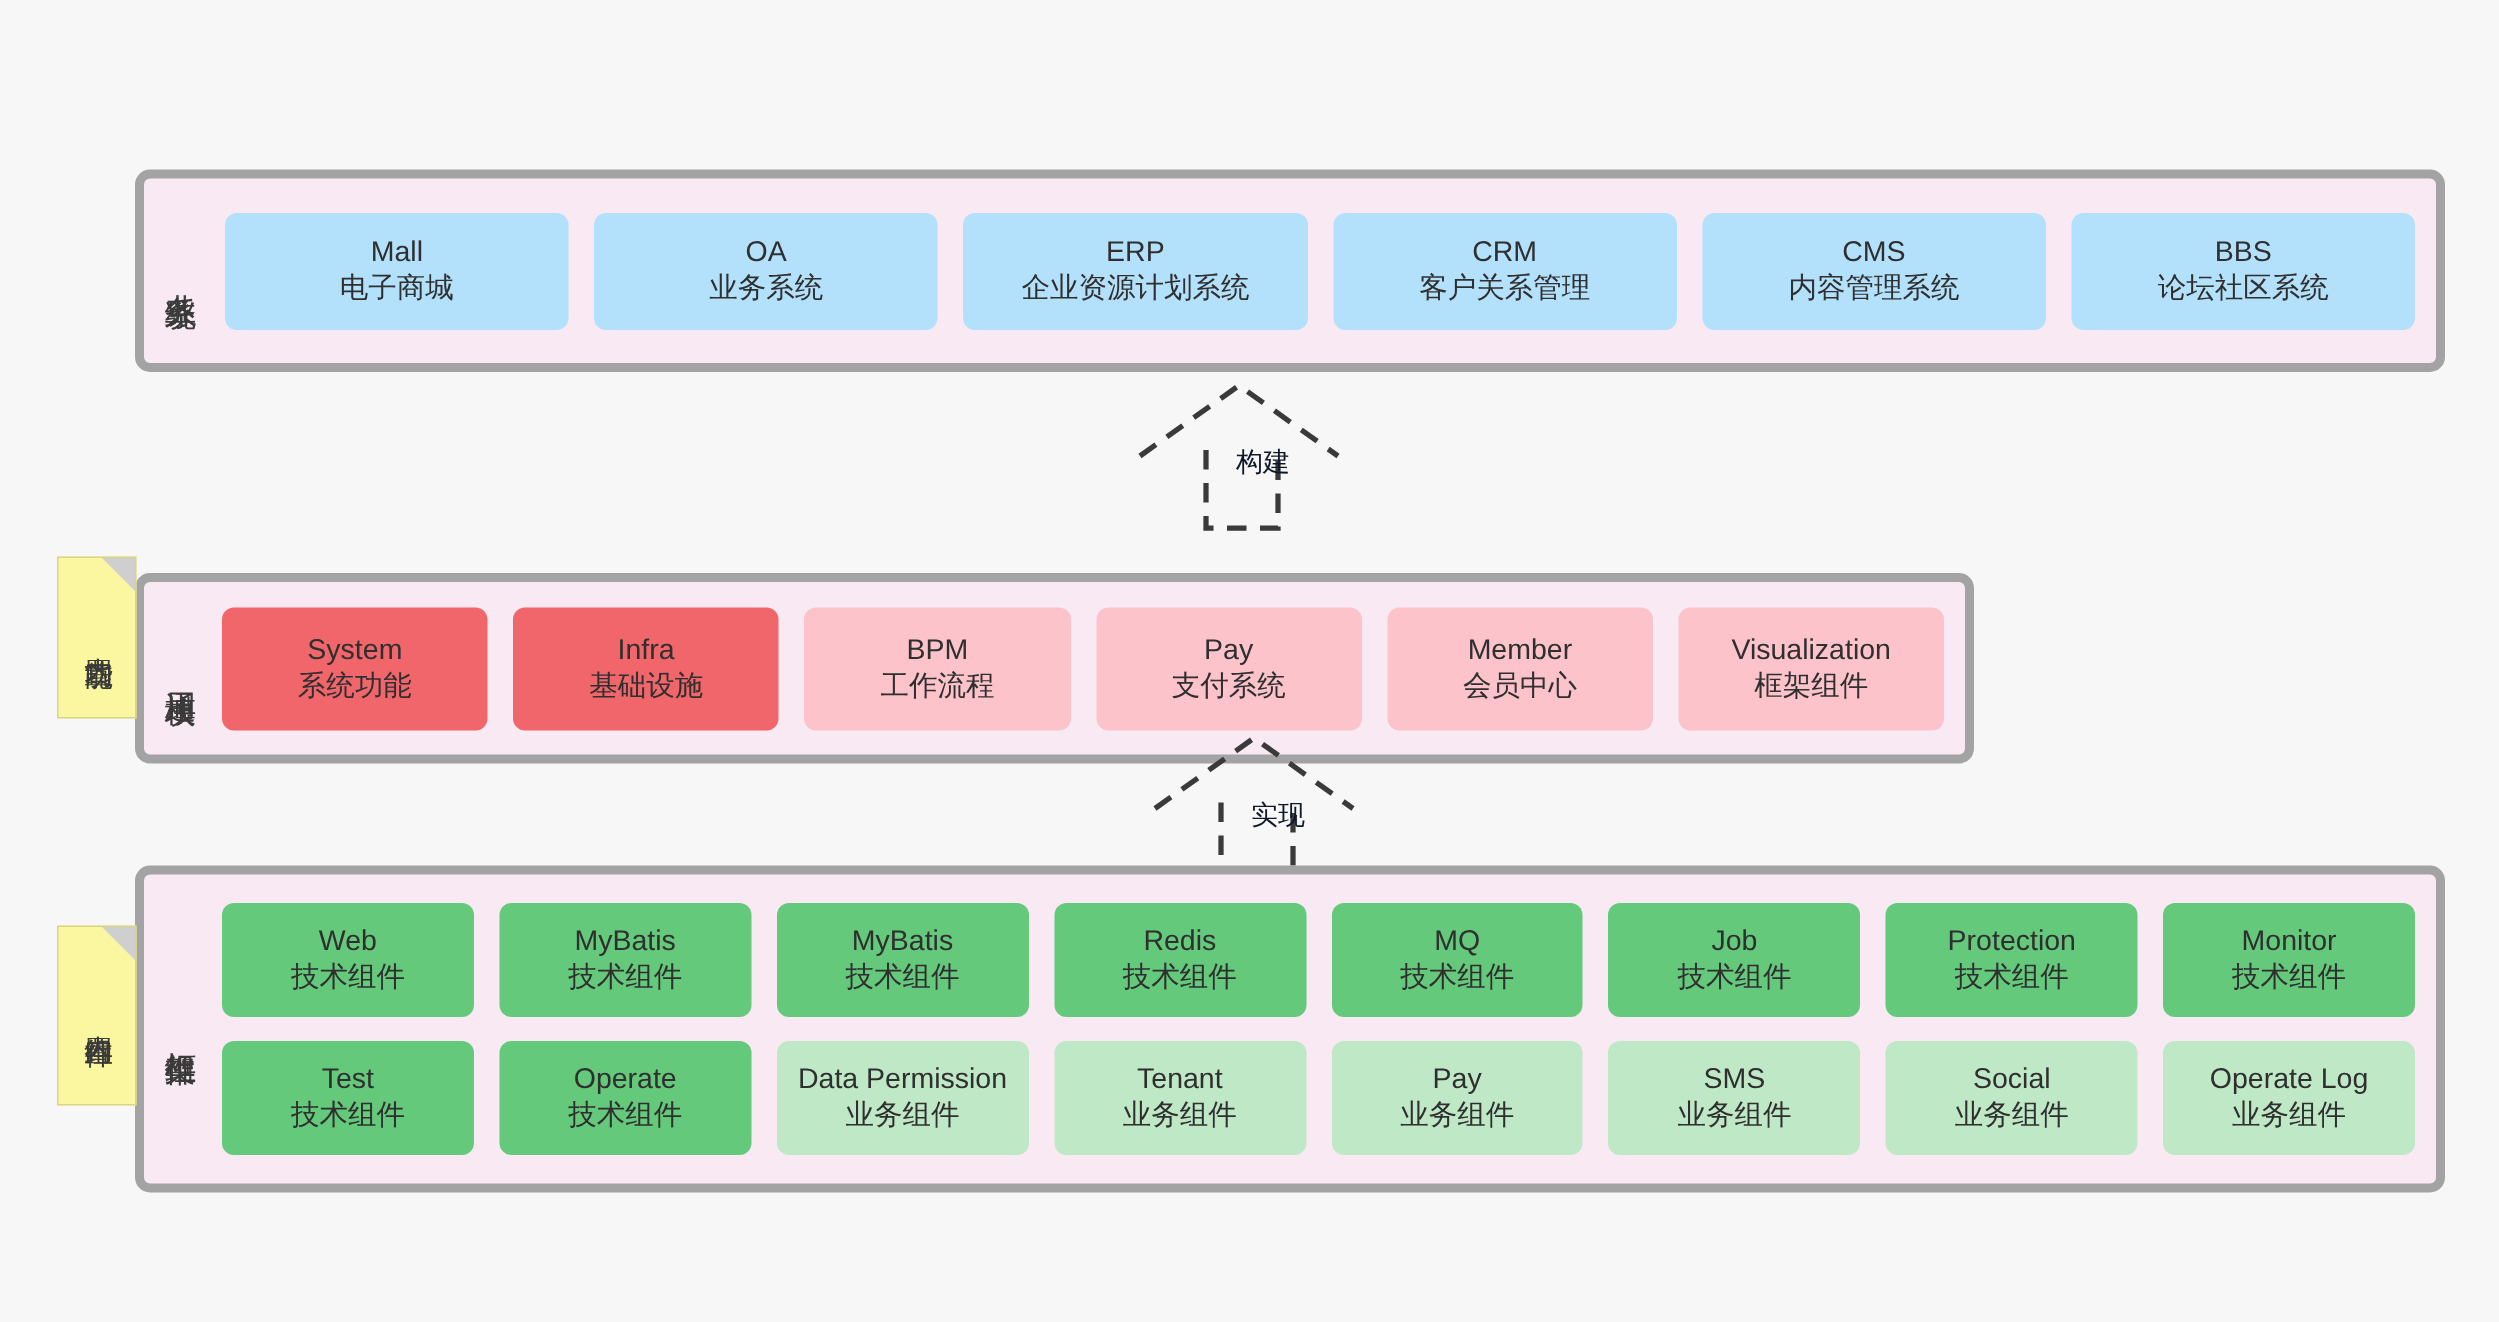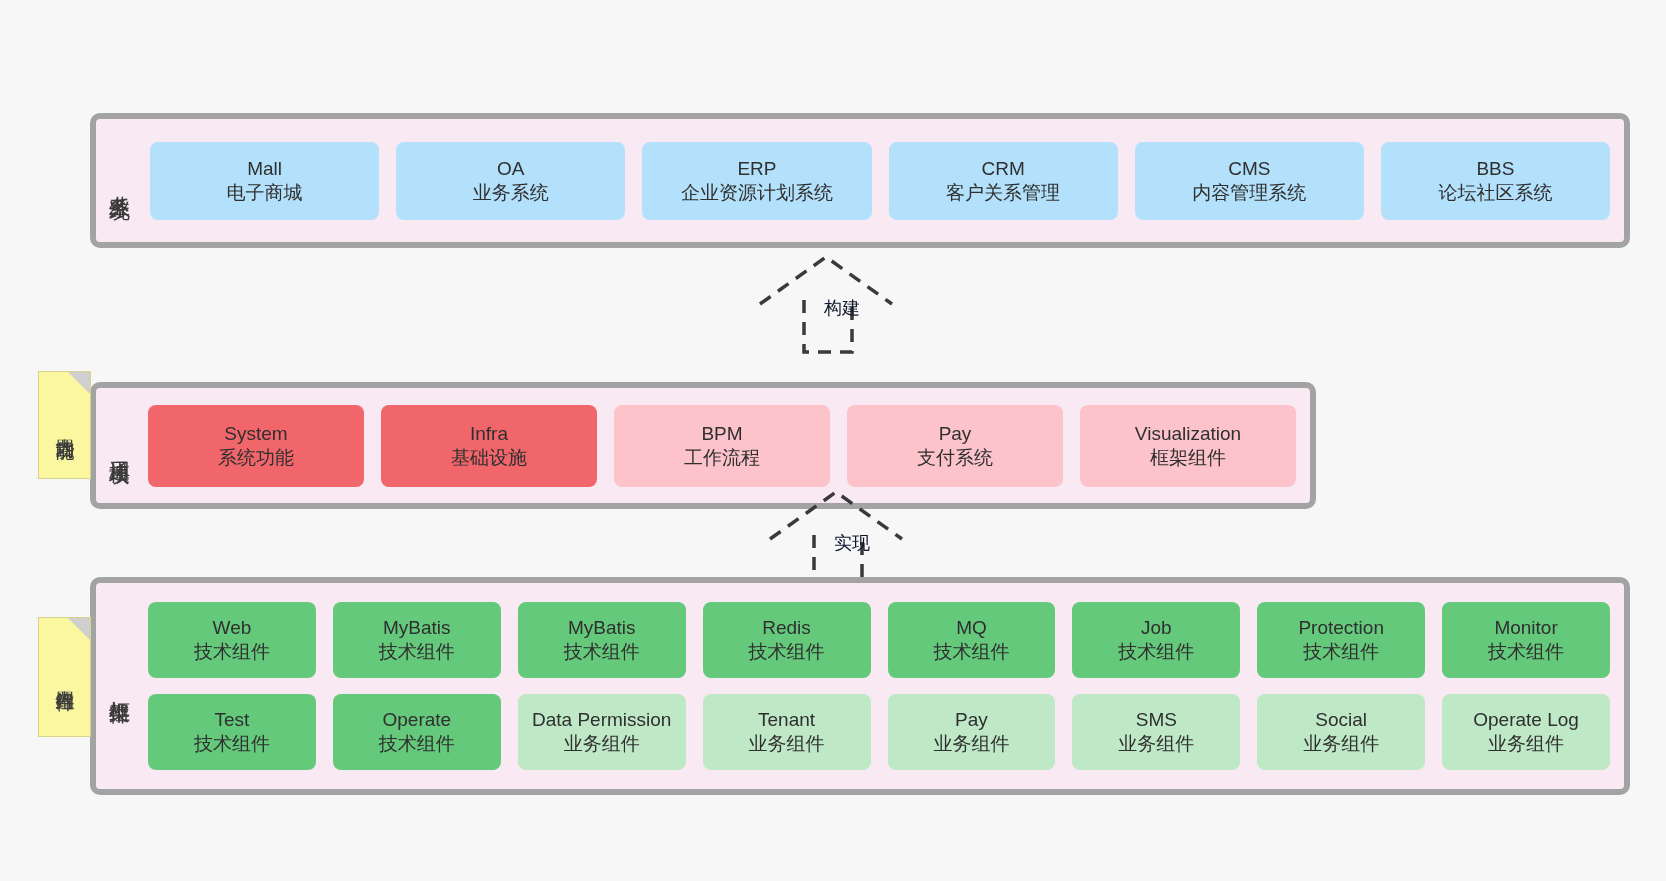--- a/index.html
+++ b/index.html
@@ -188,20 +188,24 @@
       </div>
       <div class="card pink">
         <span class="l1">BPM</span>
         <span class="l2">工作流程</span>
       </div>
       <div class="card pink">
         <span class="l1">Pay</span>
         <span class="l2">支付系统</span>
       </div>
       <div class="card pink">
+        <span class="l1">Member</span>
+        <span class="l2">会员中心</span>
+      </div>
+      <div class="card pink">
         <span class="l1">Visualization</span>
         <span class="l2">框架组件</span>
       </div>
     </div>
   </div>
 </div>
 
 <div class="arrow" id="arrow-realize">
   <svg width="200" height="110" viewBox="0 0 200 110">
     <path d="M 18 52 L 84 5 L 150 52" fill="none" stroke="#3a3a3a" stroke-width="3.5" stroke-dasharray="13,9"></path>

